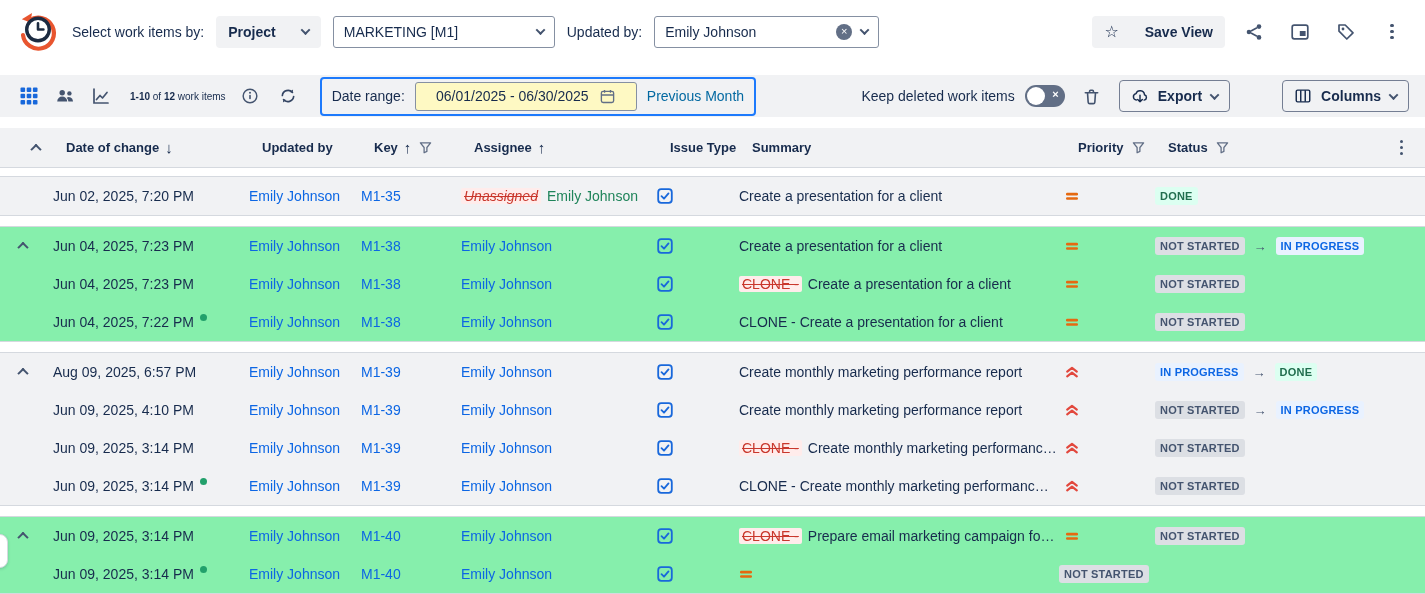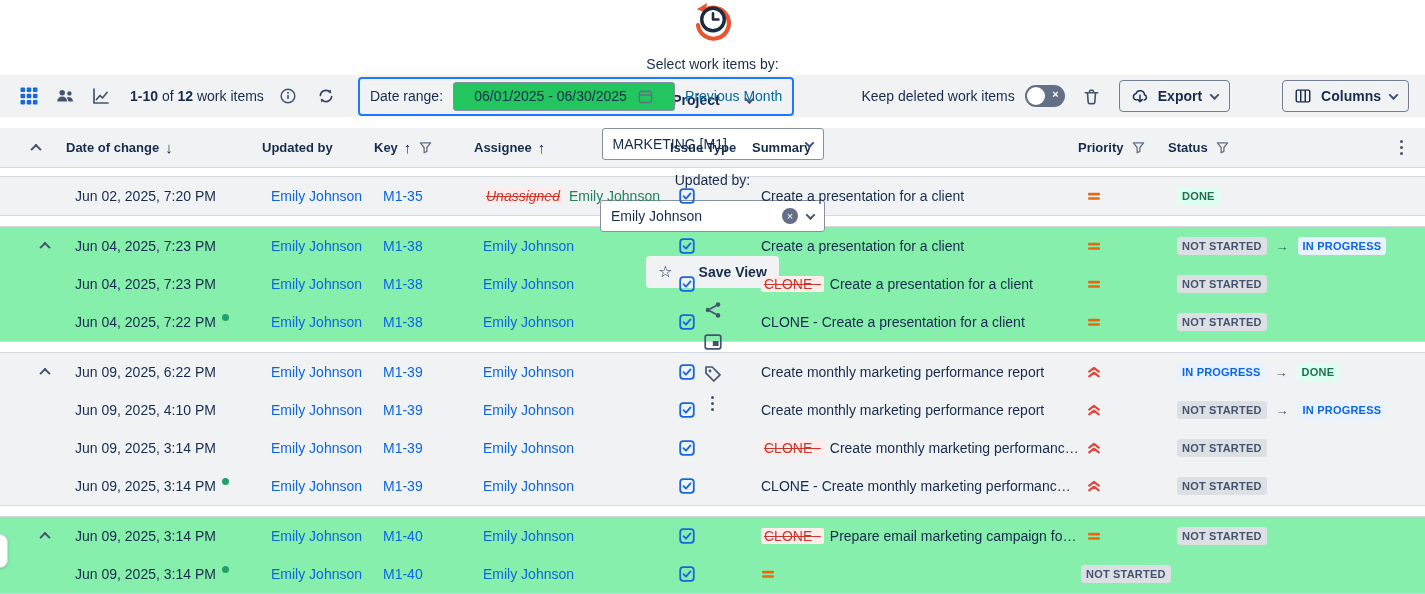--- a/index.html
+++ b/index.html
@@ -16,21 +16,21 @@
   body{
     width:1425px;height:594px;overflow:hidden;background:#fff;position:relative;
     font-family:"Liberation Sans","DejaVu Sans",sans-serif;color:var(--text);font-size:14px;
   }
   [data-interactable="true"]{cursor:pointer;}
   button{font:inherit;color:inherit;background:none;border:none;}
   .flex1{flex:1;}
   .label{font-size:14px;color:var(--text);white-space:nowrap;}
 
   
-  .topbar{height:63px;display:flex;align-items:center;gap:12px;padding:0 16px;background:#fff;flex-direction:column;}
+  .topbar{height:63px;display:flex;align-items:center;gap:12px;padding:0 16px;background:#fff;}
   .logo{display:inline-flex;}
   .btn-soft{display:inline-flex;align-items:center;gap:26px;background:var(--toolbar-bg);
     border-radius:4px;padding:8px 12px;font-weight:600;white-space:nowrap;}
   .select{display:inline-flex;align-items:center;justify-content:space-between;gap:8px;
     border:1px solid var(--border);border-radius:3px;padding:7px 10px;background:#fff;white-space:nowrap;}
   .w222{width:222px;}
   .selright{display:inline-flex;align-items:center;gap:9px;}
   .chev{display:inline-block;width:7px;height:7px;border-right:2px solid var(--muted);
     border-bottom:2px solid var(--muted);transform:rotate(45deg) translate(-1px,-1px);}
   .chev.up{transform:rotate(-135deg) translate(-1px,-1px);}
@@ -41,39 +41,39 @@
   .iconbtn.sm{width:28px;}
   .star{font-size:16px;line-height:1;color:var(--text);}
   .kebab{display:inline-flex;flex-direction:column;gap:2.5px;align-items:center;}
   .kebab i{width:3.4px;height:3.4px;border-radius:50%;background:var(--muted);}
 
   
   .toolbar{height:42px;margin-top:12px;background:var(--toolbar-bg);display:flex;align-items:center;
     gap:10px;padding:0 16px;white-space:nowrap;}
   .viewbtn{width:26px;height:26px;display:inline-flex;align-items:center;justify-content:center;color:var(--muted);}
   .viewbtn.active{color:var(--accent);}
-  .count{margin-left:6px;font-size:14px;}
+  .count{margin-left:6px;font-size:10px;}
   .count b{font-weight:700;}
   .datebox{display:flex;align-items:center;gap:10px;border:2px solid var(--focus);border-radius:4px;
     padding:3px 10px;margin-left:8px;}
   .dateinput{display:flex;align-items:center;justify-content:center;gap:10px;width:222px;
-    border:1px solid var(--border);border-radius:3px;background:#22c55e;padding:5px 8px;}
+    border:1px solid var(--border);border-radius:3px;background:#fef9c3;padding:5px 8px;}
   .preset{color:#0369a1;}
   .toggle{position:relative;width:40px;height:22px;border-radius:12px;background:#626F86;display:inline-block;}
   .toggle .knob{position:absolute;left:2px;top:2px;width:18px;height:18px;border-radius:50%;background:#fff;}
   .toggle .tx{position:absolute;right:6px;top:3px;color:#fff;font-size:11px;font-weight:700;}
   .btn-outline{display:inline-flex;align-items:center;gap:9px;border:1px solid #747E93;border-radius:4px;
     padding:6px 11px;font-weight:600;color:var(--text);}
   .colbtn{margin-left:42px;}
 
   
   .thead{margin-top:11px;height:40px;background:var(--toolbar-bg);display:grid;
     grid-template-columns:var(--cols);align-items:center;padding-left:16px;
     font-weight:700;font-size:13px;border-bottom:1px solid var(--line);}
-  .trow{display:grid;grid-template-columns:var(--cols);align-items:center;height:38px;padding-left:25px;}
+  .trow{display:grid;grid-template-columns:var(--cols);align-items:center;height:38px;padding-left:3px;}
   .c{display:flex;align-items:center;gap:6px;padding-right:8px;overflow:hidden;white-space:nowrap;}
   .c-collapse{justify-content:center;padding-right:0;}
   .c-date{padding-left:10px;}
   .c-updated{padding-left:10px;}
   .c-key{padding-left:8px;}
   .c-assignee{padding-left:14px;align-items:flex-end;}
   .c-type{padding-left:10px;}
   .c-summary{padding-left:8px;}
   .c-priority{padding-left:8px;}
   .c-status{padding-left:2px;}
@@ -502,21 +502,21 @@
     </div>
     <div class="c c-more"></div>
   </div>
     </div>
     <div class="group shaded" data-interactable="false">
       <div class="trow" data-interactable="false">
     <div class="c c-collapse">
           <i class="chev up row-collapse" data-interactable="true"></i>
         </div>
     <div class="c c-date">
-      <span class="date-text" data-interactable="false">Jun 09, 2025, 6:22 PM</span>
+      <span class="date-text" data-interactable="false">Aug 09, 2025, 6:57 PM</span>
 
     </div>
     <div class="c c-updated">
           <a class="link updated-link" data-interactable="true">Emily Johnson</a>
         </div>
     <div class="c c-key">
           <a class="link key-link" data-interactable="true">M1-39</a>
         </div>
     <div class="c c-assignee">
 

